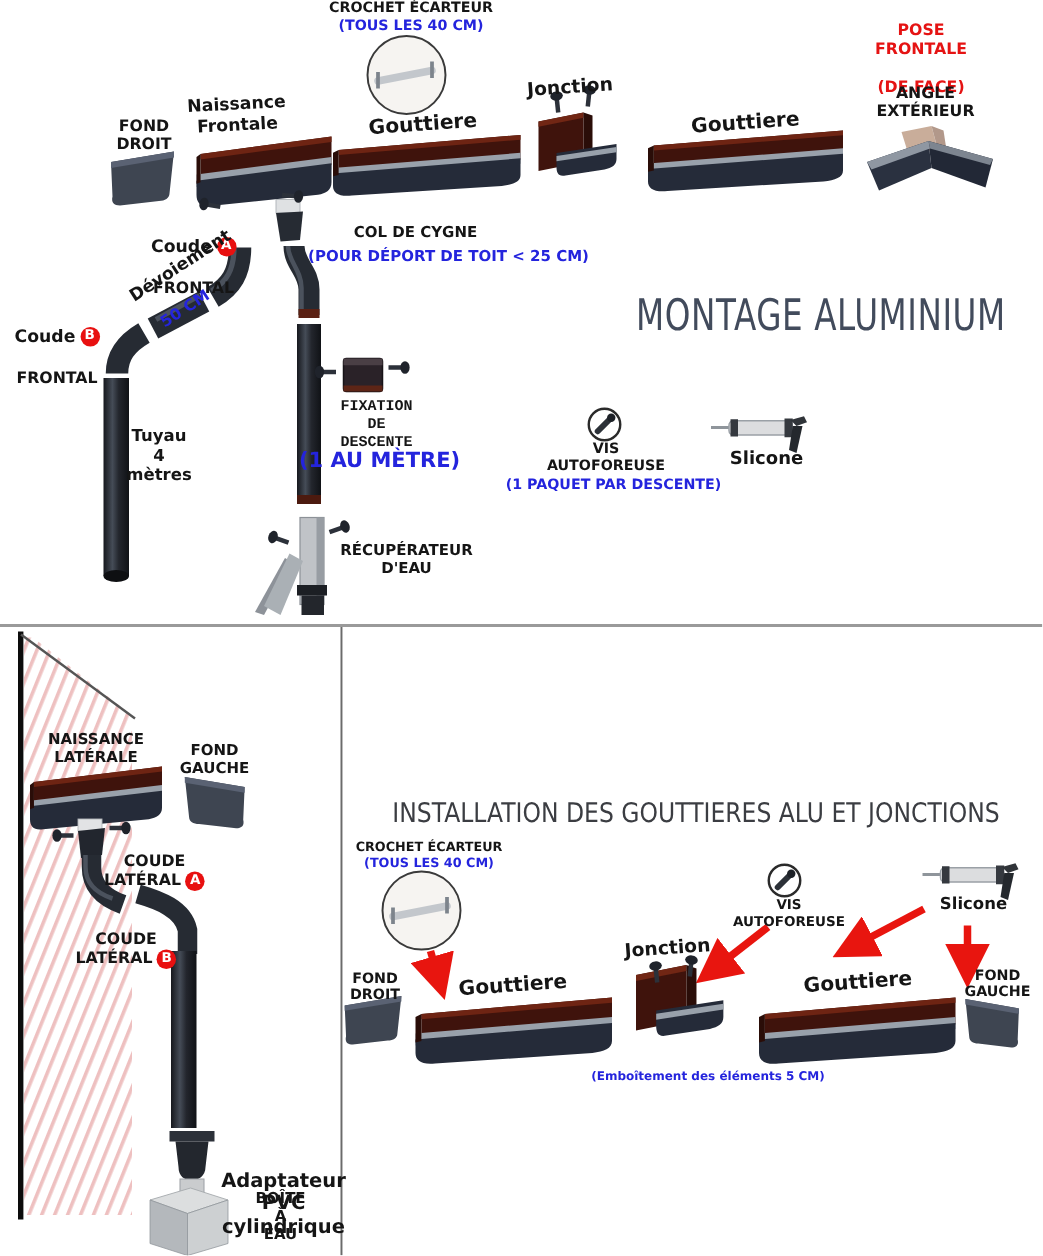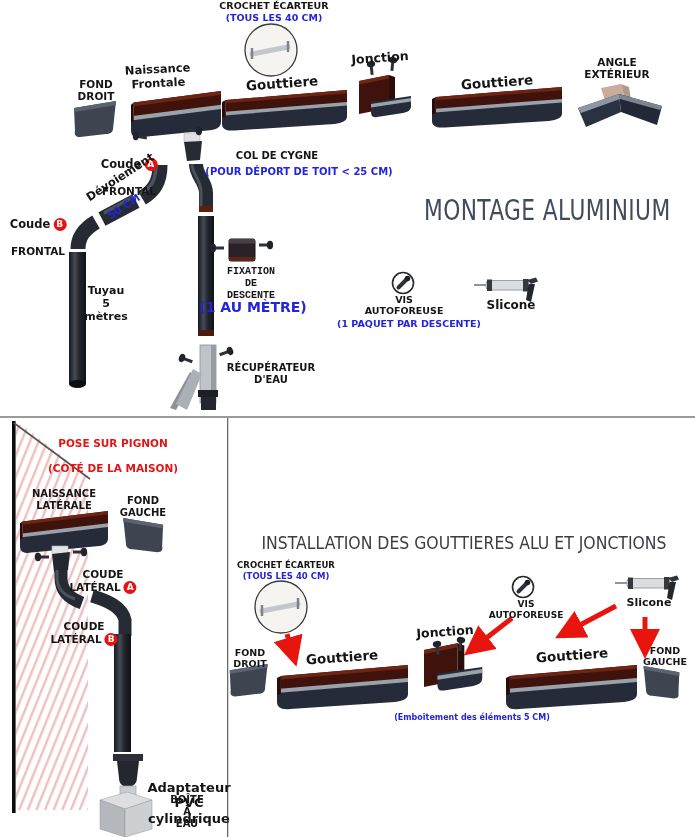--- a/index.html
+++ b/index.html
@@ -187,20 +187,24 @@
   <use href="#gutter" transform="translate(277,664) scale(1.31,1.0)"></use>
   <use href="#jonc" transform="translate(424,640) scale(1.12)"></use>
   <use href="#screw" transform="translate(437,644) rotate(-6)"></use>
   <use href="#screw" transform="translate(461,640) rotate(6)"></use>
   <use href="#gutter" transform="translate(506,664) scale(1.31,1.0)"></use>
   <use href="#fondR" transform="translate(681,666) scale(-0.85,0.9)"></use>
 </svg>
 
 <div class="lbl" style="left:274px;top:0px;font-size:9.5px;transform:translateX(-50%);">CROCHET ÉCARTEUR</div>
 <div class="lbl note" style="left:274px;top:12px;font-size:9.5px;transform:translateX(-50%);">(TOUS LES 40 CM)</div>
+<div class="lbl red" style="left:614px;top:2px;font-size:10.5px;transform:translateX(-50%);">
+  <span>POSE FRONTALE</span><br>
+  <span>(DE FACE)</span>
+</div>
 <div class="lbl" style="left:96px;top:78px;font-size:10.5px;transform:translateX(-50%);">FOND
 DROIT</div>
 <div class="lbl" style="left:158px;top:63px;font-size:11.5px;transform:translateX(-50%) rotate(-3deg);">Naissance
 Frontale</div>
 <div class="lbl" style="left:282px;top:76px;font-size:13.5px;transform:translateX(-50%) rotate(-4deg);">Gouttiere</div>
 <div class="lbl" style="left:380px;top:51px;font-size:12.5px;transform:translateX(-50%) rotate(-4deg);">Jonction</div>
 <div class="lbl" style="left:497px;top:75px;font-size:13.5px;transform:translateX(-50%) rotate(-4deg);">Gouttiere</div>
 <div class="lbl" style="left:617px;top:56px;font-size:10.5px;transform:translateX(-50%);">ANGLE
 EXTÉRIEUR</div>
 
@@ -210,38 +214,34 @@
 </div>
 <div class="lbl" style="left:277px;top:150px;font-size:10px;transform:translateX(-50%);">COL DE CYGNE</div>
 <div class="lbl note" style="left:299px;top:166px;font-size:10px;transform:translateX(-50%);text-align:center;">(POUR DÉPORT DE TOIT &lt; 25 CM)</div>
 <div class="lbl" style="left:38px;top:204px;font-size:11.5px;transform:translateX(-50%);">
   <span class="inl"><span>Coude</span><span class="badge">B</span></span>
   <span style="font-size:10.5px;">FRONTAL</span>
 </div>
 <div class="lbl" style="left:84px;top:193px;font-size:11.5px;transform:rotate(-33deg);transform-origin:left top;">Dévoiement</div>
 <div class="lbl note" style="left:105px;top:211px;font-size:10.5px;transform:rotate(-33deg);transform-origin:left top;">50 CM</div>
 <div class="lbl" style="left:106px;top:285px;font-size:11px;transform:translateX(-50%);">Tuyau
-5
+4
 mètres</div>
 <div class="lbl" style="left:251px;top:266px;font-size:10px;transform:translateX(-50%);font-family:Liberation Mono, monospace;">FIXATION
 DE
 DESCENTE</div>
 <div class="lbl note" style="left:253px;top:299px;font-size:14px;transform:translateX(-50%);">(1 AU MÈTRE)</div>
 <div class="lbl" style="left:404px;top:294px;font-size:9.5px;transform:translateX(-50%);">VIS
 AUTOFOREUSE</div>
 <div class="lbl note" style="left:409px;top:318px;font-size:9.5px;transform:translateX(-50%);">(1 PAQUET PAR DESCENTE)</div>
 <div class="lbl" style="left:511px;top:298px;font-size:12px;transform:translateX(-50%);">Slicone</div>
 <div class="lbl" style="left:271px;top:362px;font-size:10px;transform:translateX(-50%);">RÉCUPÉRATEUR
 D'EAU</div>
 <div class="lbl slate" style="left:424px;top:193px;font-size:29px;letter-spacing:0.5px;transform:scaleX(0.75);transform-origin:left top;white-space:nowrap;">MONTAGE ALUMINIUM</div>
 
-<div class="lbl red" style="left:113px;top:425px;font-size:10.5px;transform:translateX(-50%);">
-  <span>POSE SUR PIGNON</span><br>
-  <span>(COTÉ DE LA MAISON)</span>
-</div>
 <div class="lbl" style="left:64px;top:488px;font-size:10px;transform:translateX(-50%);">NAISSANCE
 LATÉRALE</div>
 <div class="lbl" style="left:143px;top:495px;font-size:10px;transform:translateX(-50%);">FOND
 GAUCHE</div>
 <div class="lbl" style="left:103px;top:556px;font-size:10.5px;transform:translateX(-50%);">
   <span>COUDE</span>
   <span class="inl"><span>LATÉRAL</span><span class="badge">A</span></span>
 </div>
 <div class="lbl" style="left:84px;top:608px;font-size:10.5px;transform:translateX(-50%);">
   <span>COUDE</span>

